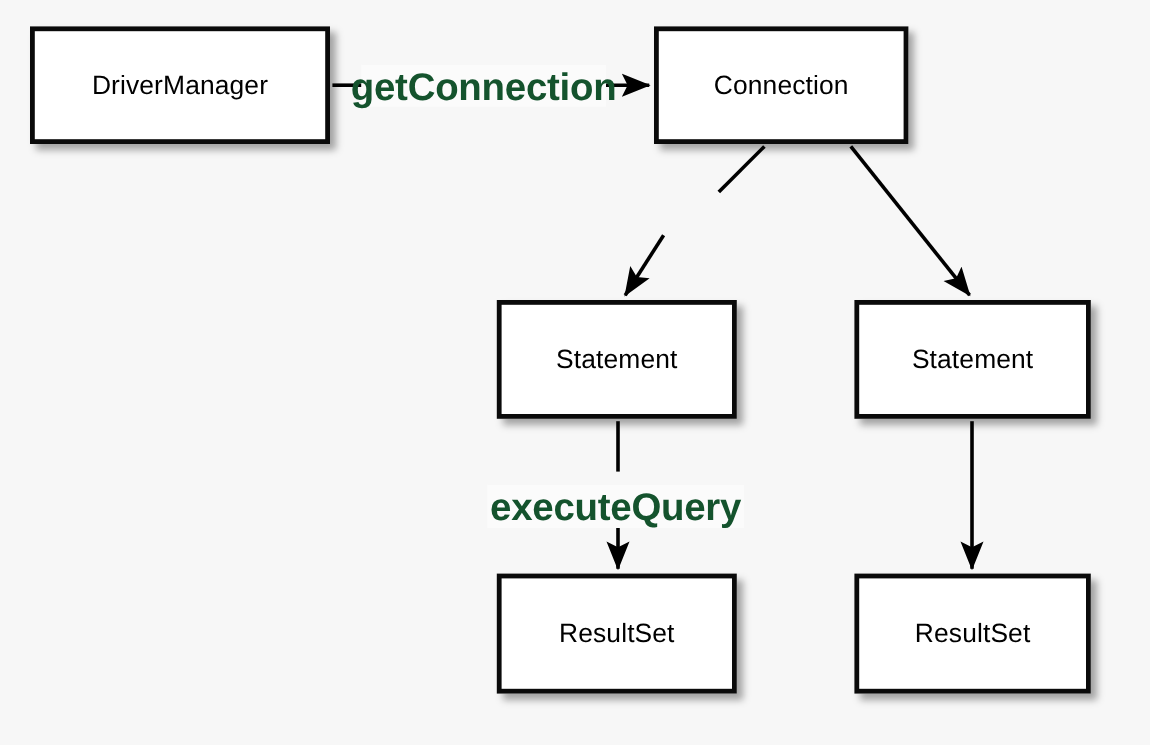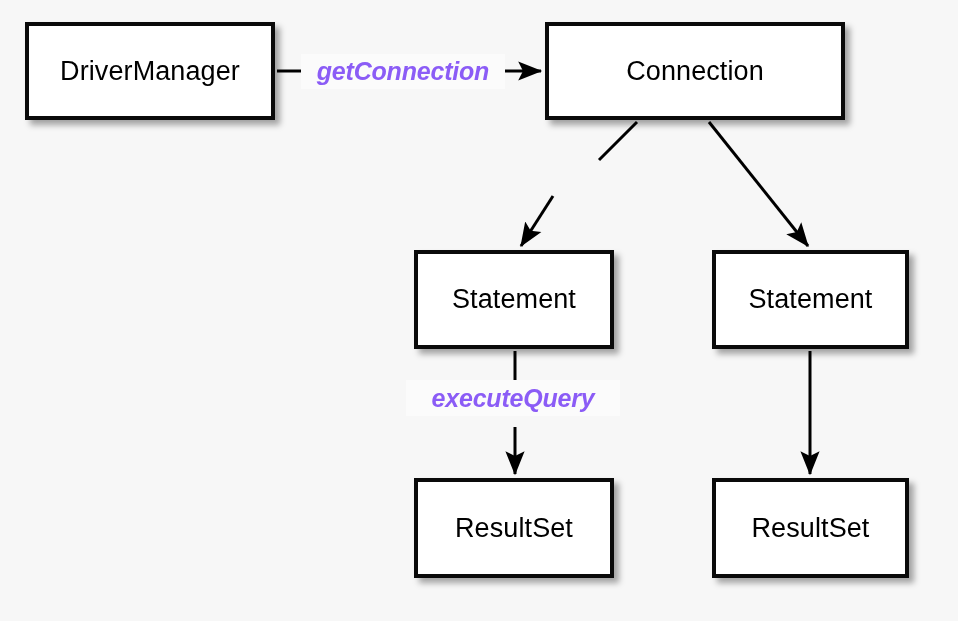--- a/index.html
+++ b/index.html
@@ -34,34 +34,33 @@
     box-sizing: border-box;
     background: #ffffff;
     border: 4px solid #0a0a0a;
     display: flex;
     align-items: center;
     justify-content: center;
     z-index: 3;
     box-shadow: 5px 5px 6px rgba(0,0,0,0.34);
   }
   .node-label {
-    font-size: 27px;
+    font-size: 22px;
     font-weight: 400;
     color: #000000;
     letter-spacing: 0.1px;
     line-height: 1;
     white-space: nowrap;
   }
   .edge-label {
     position: absolute;
     background: #fbfbfb;
-    color: #8b5cf6;
-    font-style: italic;
+    color: #14532d;
     font-weight: 700;
-    font-size: 25px;
+    font-size: 32px;
     line-height: 1;
     display: flex;
     align-items: center;
     justify-content: center;
     white-space: nowrap;
     z-index: 2;
     letter-spacing: -0.2px;
   }
 </style>
 </head>
@@ -97,21 +96,21 @@
 
     <g>
       <line x1="810" y1="351" x2="810" y2="474" stroke="#000000" stroke-width="3" marker-end="url(#arrowhead)"></line>
     </g>
   </svg>
 
   <div class="node" style="left:25px; top:22px; width:250px; height:98px;">
     <span class="node-label">DriverManager</span>
   </div>
 
-  <div class="node" style="left:545px; top:22px; width:300px; height:98px;">
+  <div class="node" style="left:545px; top:22px; width:212px; height:98px;">
     <span class="node-label">Connection</span>
   </div>
 
   <div class="node" style="left:414px; top:250px; width:200px; height:99px;">
     <span class="node-label">Statement</span>
   </div>
 
   <div class="node" style="left:712px; top:250px; width:197px; height:99px;">
     <span class="node-label">Statement</span>
   </div>
@@ -120,15 +119,15 @@
     <span class="node-label">ResultSet</span>
   </div>
 
   <div class="node" style="left:712px; top:478px; width:197px; height:100px;">
     <span class="node-label">ResultSet</span>
   </div>
 
   <div class="edge-label" style="left:301px; top:54px; width:204px; height:35px;">getConnection</div>
 
 
-  <div class="edge-label" style="left:406px; top:380px; width:214px; height:36px;">executeQuery</div>
+  <div class="edge-label" style="left:406px; top:404px; width:214px; height:36px;">executeQuery</div>
 
 </div>
 
 </body></html>

